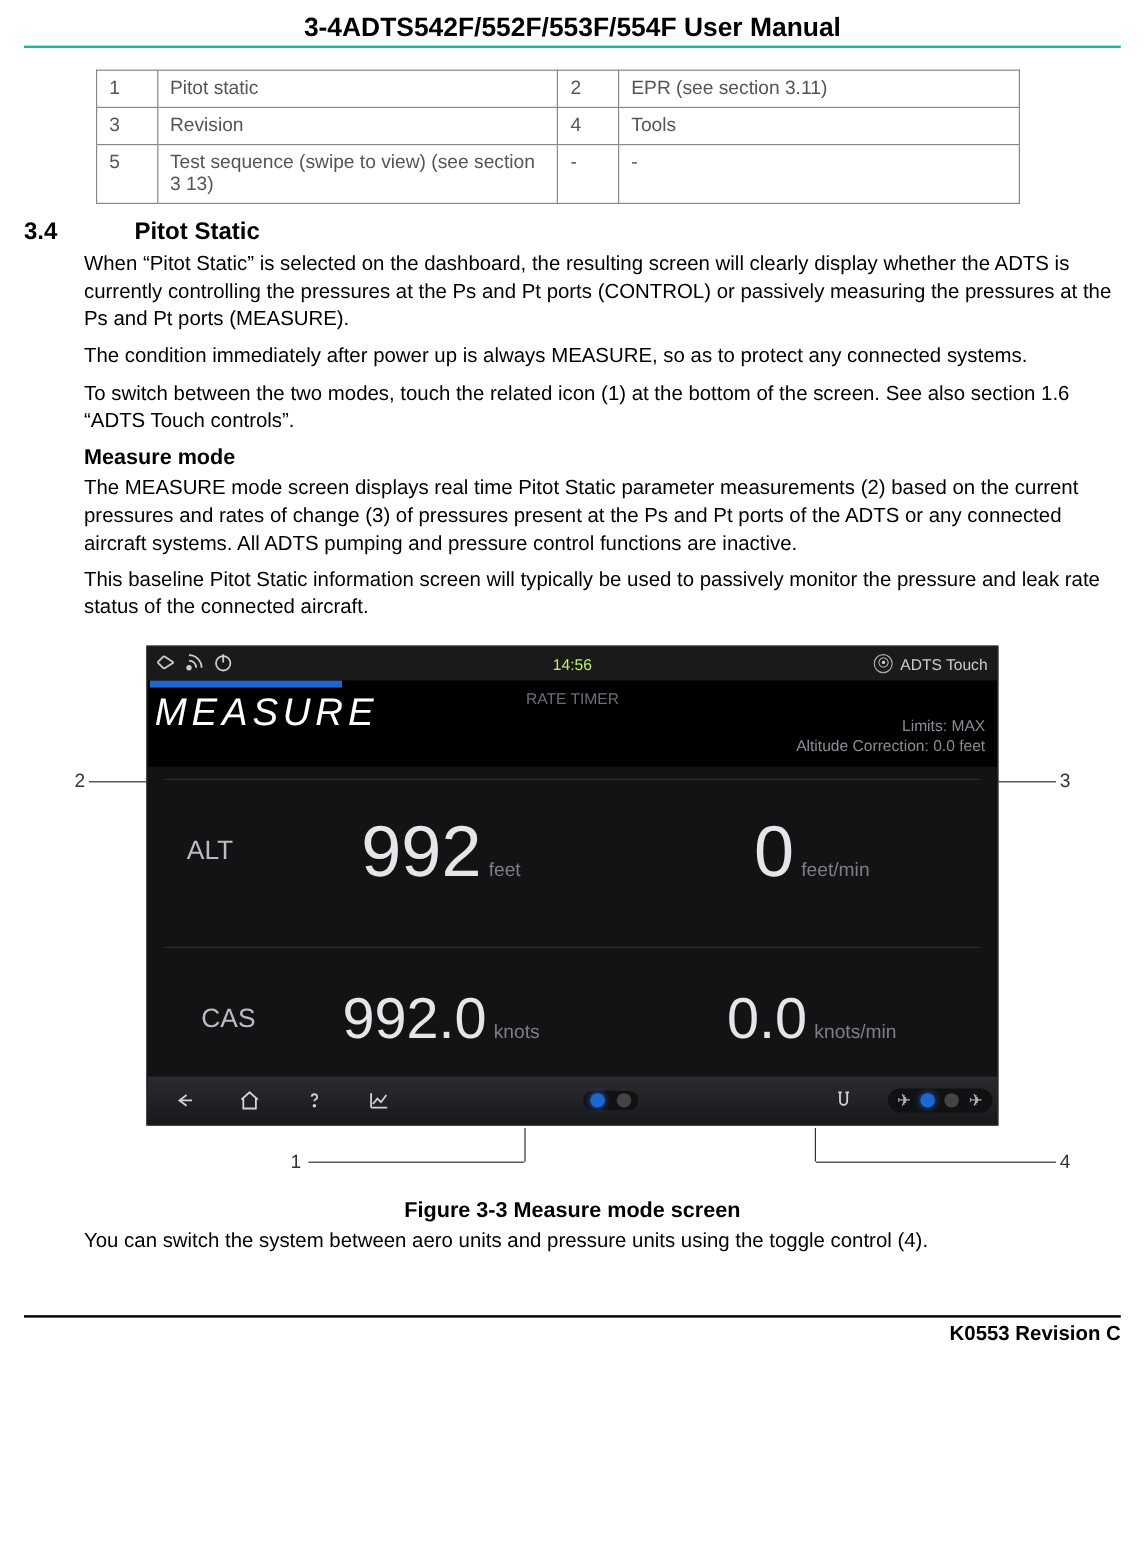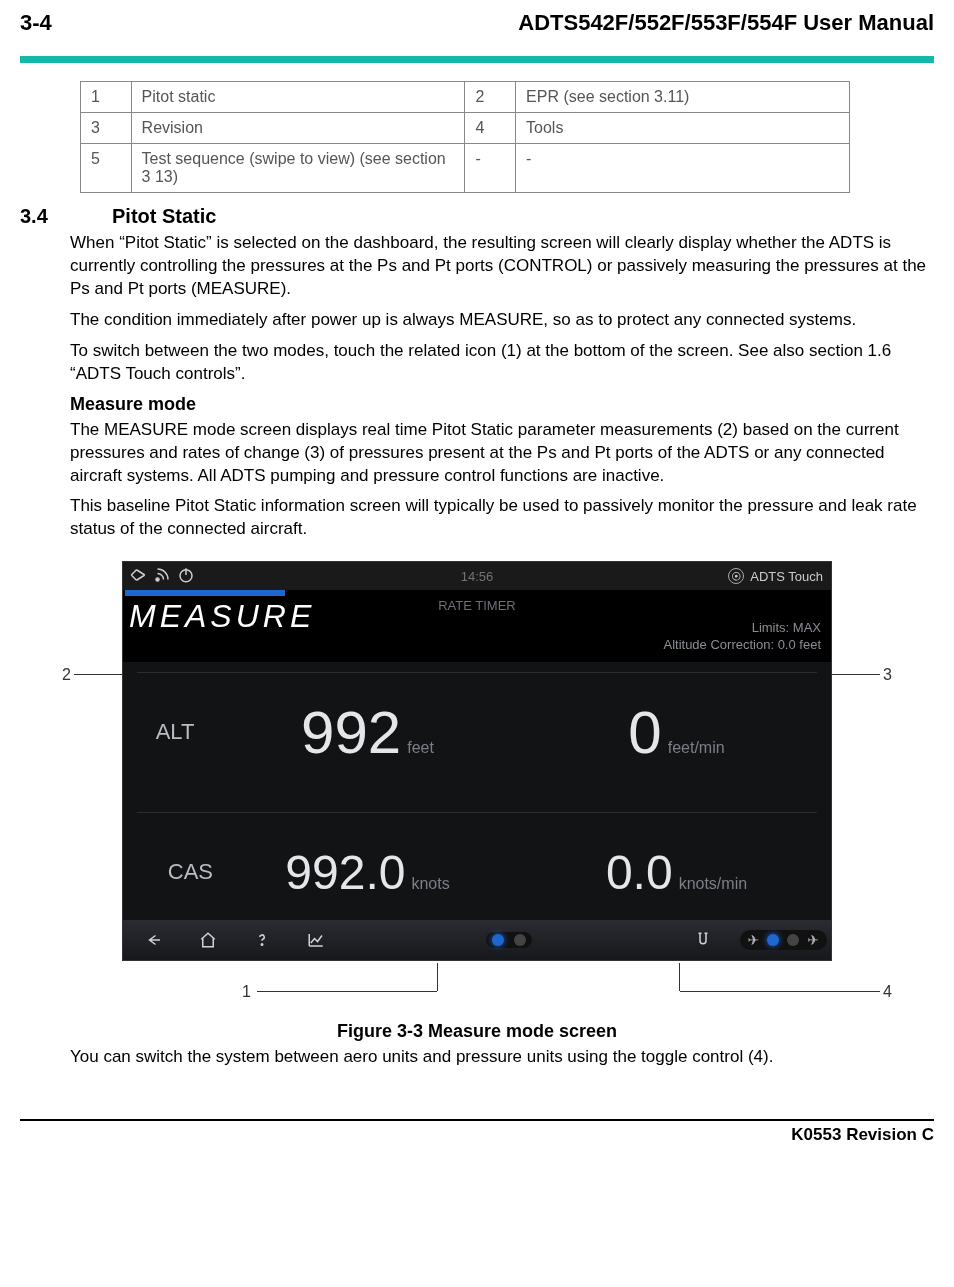--- a/index.html
+++ b/index.html
@@ -9,24 +9,24 @@
     color: #000;
     width: 954px;
     margin: 0 auto;
     padding: 0;
   }
   .page {
     padding: 10px 20px 20px 20px;
   }
   .header-row {
     display: flex;
-    justify-content: space-between;
+    justify-content: center;
     align-items: baseline;
-    border-bottom: 7px solid #14b8a6;
-    padding-bottom: 20px;
+    border-bottom: 2px solid #14b8a6;
+    padding-bottom: 2px;
     margin-bottom: 18px;
   }
   .page-num { font-size: 22px; font-weight: 700; }
   .manual-title { font-size: 22px; font-weight: 700; }
   .legend-table {
     border-collapse: collapse;
     margin: 0 0 12px 60px;
     width: 770px;
     color: #555;
   }
@@ -80,21 +80,21 @@
   }
   .ds-topbar {
     height: 28px;
     background: #1a1a1a;
     display: flex;
     align-items: center;
     position: relative;
     font-size: 13px;
   }
   .ds-topbar .icons-left { display:flex; gap:6px; padding-left:6px; }
-  .ds-topbar .clock { position:absolute; left:50%; transform:translateX(-50%); color:#737373; }
+  .ds-topbar .clock { position:absolute; left:50%; transform:translateX(-50%); color:#bef264; }
   .ds-topbar .brand { position:absolute; right:8px; color:#ccc; display:flex; align-items:center; gap:6px;}
   .ds-topbar .brand-circle { width:16px; height:16px; border:1px solid #aaa; border-radius:50%; display:inline-flex; align-items:center; justify-content:center; font-size:10px;}
   .ds-bluebar { height:6px; width:160px; background:#1e66d0; margin-left:2px;}
   .ds-ratetimer { text-align:center; color:#6b6f78; font-size:13px; margin-top:2px;}
   .ds-measure {
     position:absolute; left:6px; top:36px;
     font-size:32px; font-weight:300; letter-spacing:4px; color:#fff;
     font-style: italic;
   }
   .ds-limits { position:absolute; right:10px; top:58px; color:#8a8d94; font-size:13px; text-align:right; line-height:1.3;}

